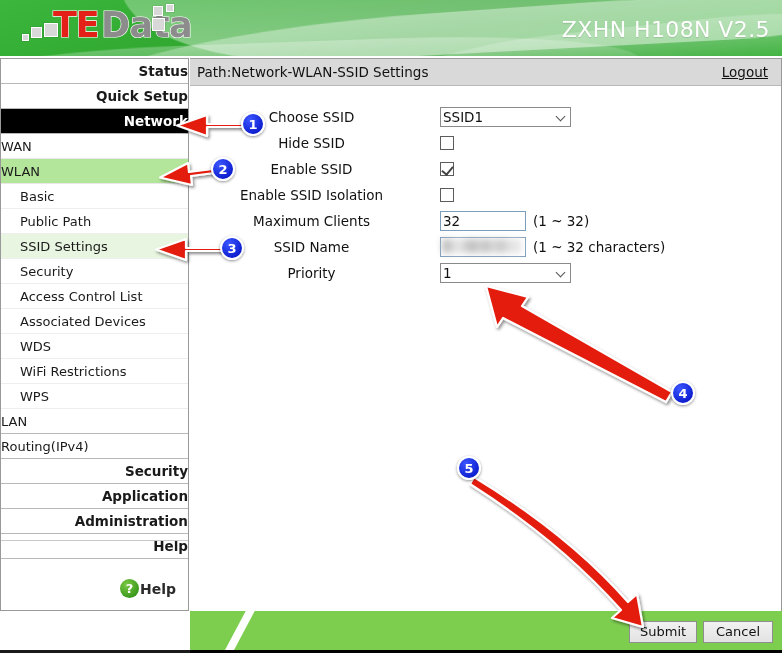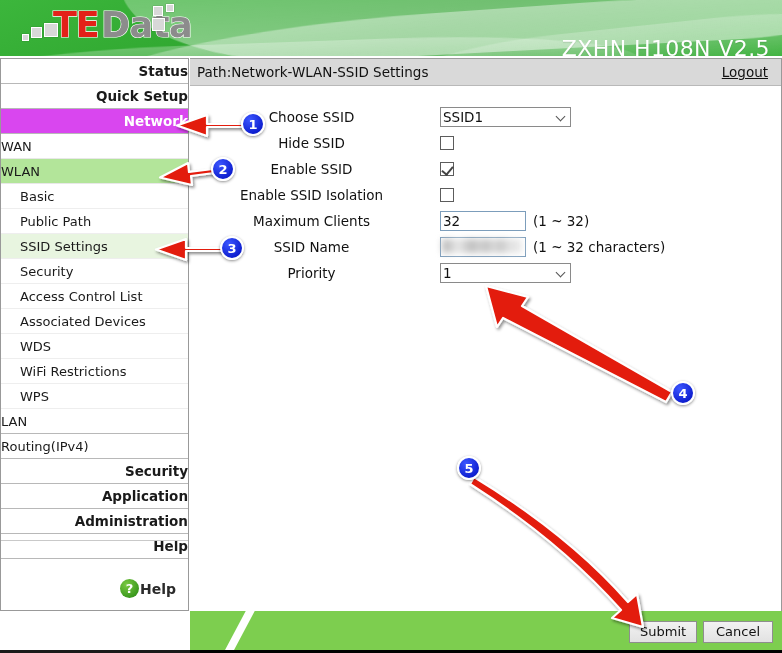--- a/index.html
+++ b/index.html
@@ -85,21 +85,21 @@
   }
   .lg-data {
     position: absolute; left: 81px; top: 1px;
     font-size: 35px; font-weight: bold;
     color: #8c8c8c;
     -webkit-text-stroke: 1.2px #ffffff;
     paint-order: stroke fill;
     letter-spacing: -0.5px;
   }
   #model {
-    position: absolute; right: 12px; top: 36px;
+    position: absolute; right: 12px; top: 17px;
     font-size: 22px; color: #ffffff;
     letter-spacing: 0.4px;
     text-shadow: 0 1px 1px rgba(0,0,0,0.12);
   }
 
   
   #sidebar {
     position: absolute; left: 0; top: 58px;
     width: 189px; height: 553px;
     background: #ffffff;
@@ -112,21 +112,21 @@
     height: 25px;
     line-height: 25px;
     border-bottom: 1px solid #d6d6d6;
     font-size: 13.5px;
     color: #1a1a1a;
     white-space: nowrap;
   }
   .nav-item.lvl1 { font-weight: bold; padding-left: 13px; text-align: right; }
   .nav-item.lvl2 { font-size: 13px; border-bottom: 1px solid #e8e8e8;}
   .nav-item.lvl3 { padding-left: 19px; font-size: 13px; border-bottom: 1px solid #eeeeee;}
-  .nav-item.sel-dark  { background: #d946ef; color: #ffffff; }
+  .nav-item.sel-dark  { background: #000000; color: #ffffff; }
   .nav-item.sel-mid   { background: #b3e59a; }
   .nav-item.sel-light { background: #e8f5e0; }
   .nav-item.thick { border-bottom: 1px solid #b8b8b8; }
 
   #help-zone {
     position: absolute; left: 0; right: 0; bottom: 0;
     height: 70px;
     border-top: 1px solid #c9c9c9;
   }
   #help-btn {

